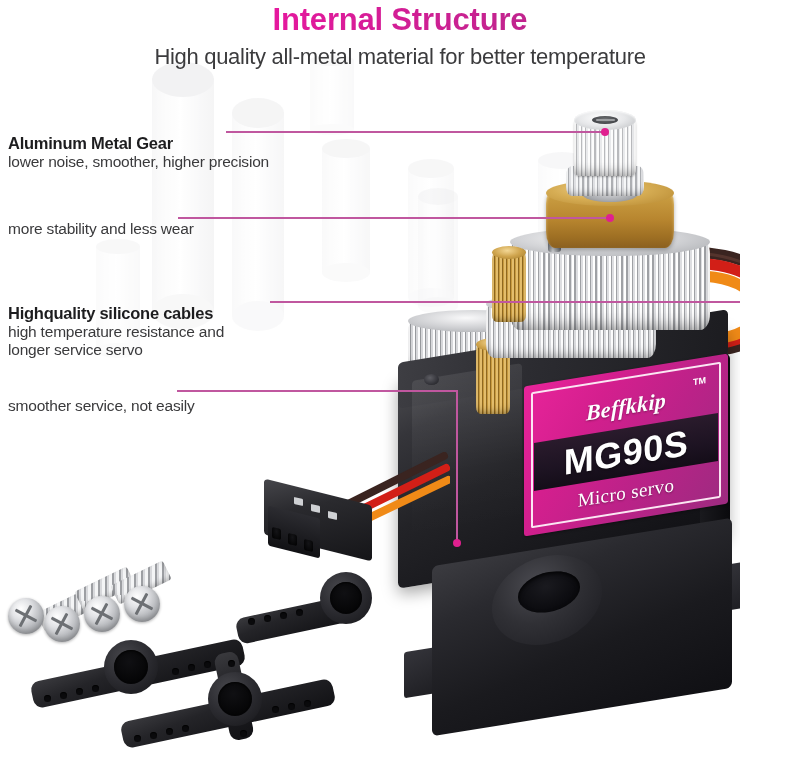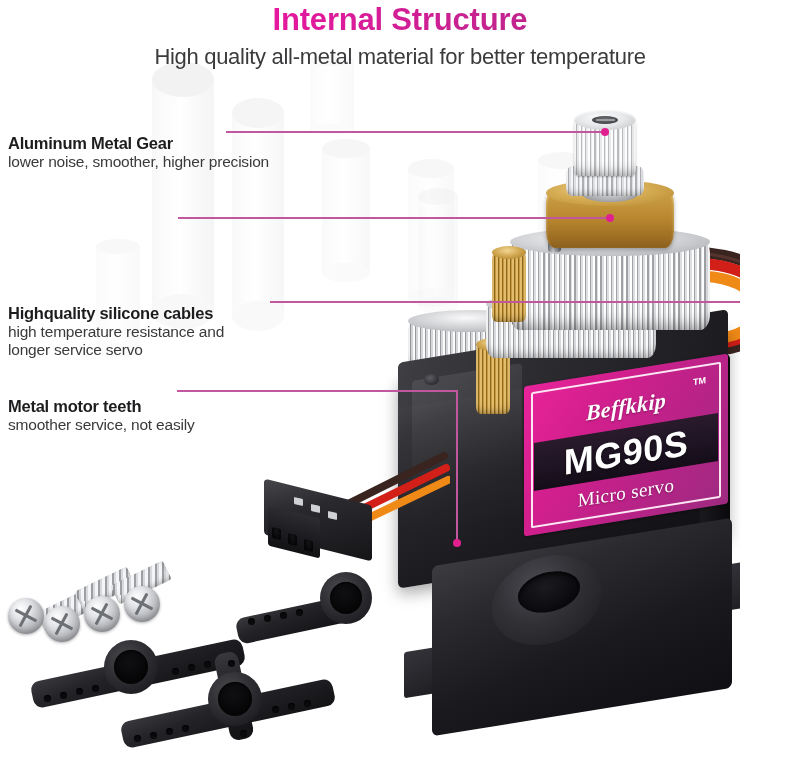--- a/index.html
+++ b/index.html
@@ -400,33 +400,33 @@
   </div>
 
   <div class="anno" style="top:118px;">
     <div class="h">Aluminum Metal Gear</div>
     <div class="d">lower noise, smoother, higher precision</div>
   </div>
   <div class="leader" style="left:226px;top:131px;width:379px;"></div>
   <div class="dot" style="left:601px;top:128px;"></div>
 
   <div class="anno" style="top:204px;">
+    <div class="d">more stability and less wear</div>
   </div>
   <div class="leader" style="left:178px;top:217px;width:432px;"></div>
   <div class="dot" style="left:606px;top:214px;"></div>
 
   <div class="anno" style="top:288px;">
     <div class="h">Highquality silicone cables</div>
     <div class="d">high temperature resistance and</div>
     <div class="d">longer service servo</div>
   </div>
   <div class="leader" style="left:270px;top:301px;width:485px;"></div>
   <div class="dot" style="left:751px;top:298px;"></div>
 
   <div class="anno" style="top:381px;">
-    <div class="h">Metal motor teeth</div>
     <div class="d">smoother service, not easily</div>
   </div>
   <div class="leader" style="left:177px;top:390px;width:281px;"></div>
   <div class="vleader" style="left:456px;top:390px;height:152px;"></div>
   <div class="dot" style="left:453px;top:539px;"></div>
 
 </div>
 
 </body></html>

